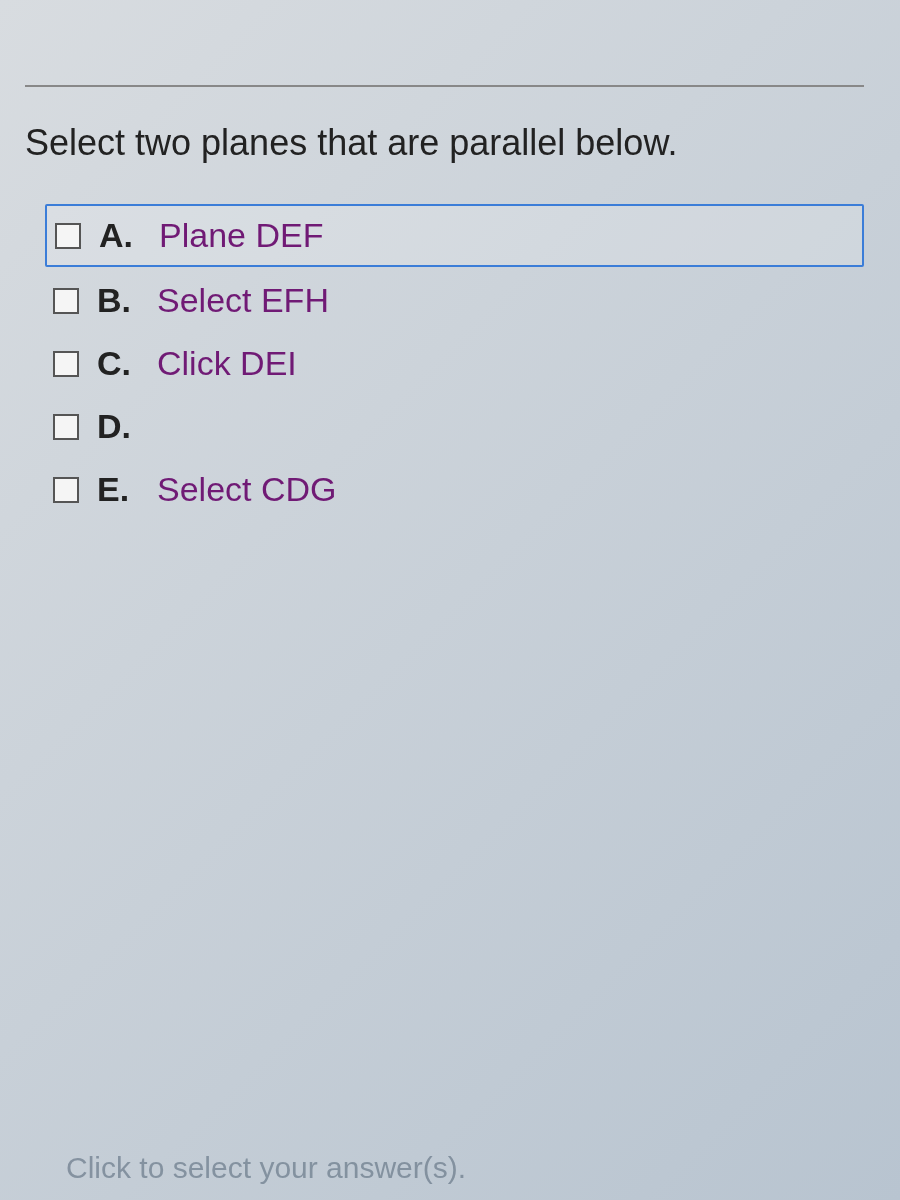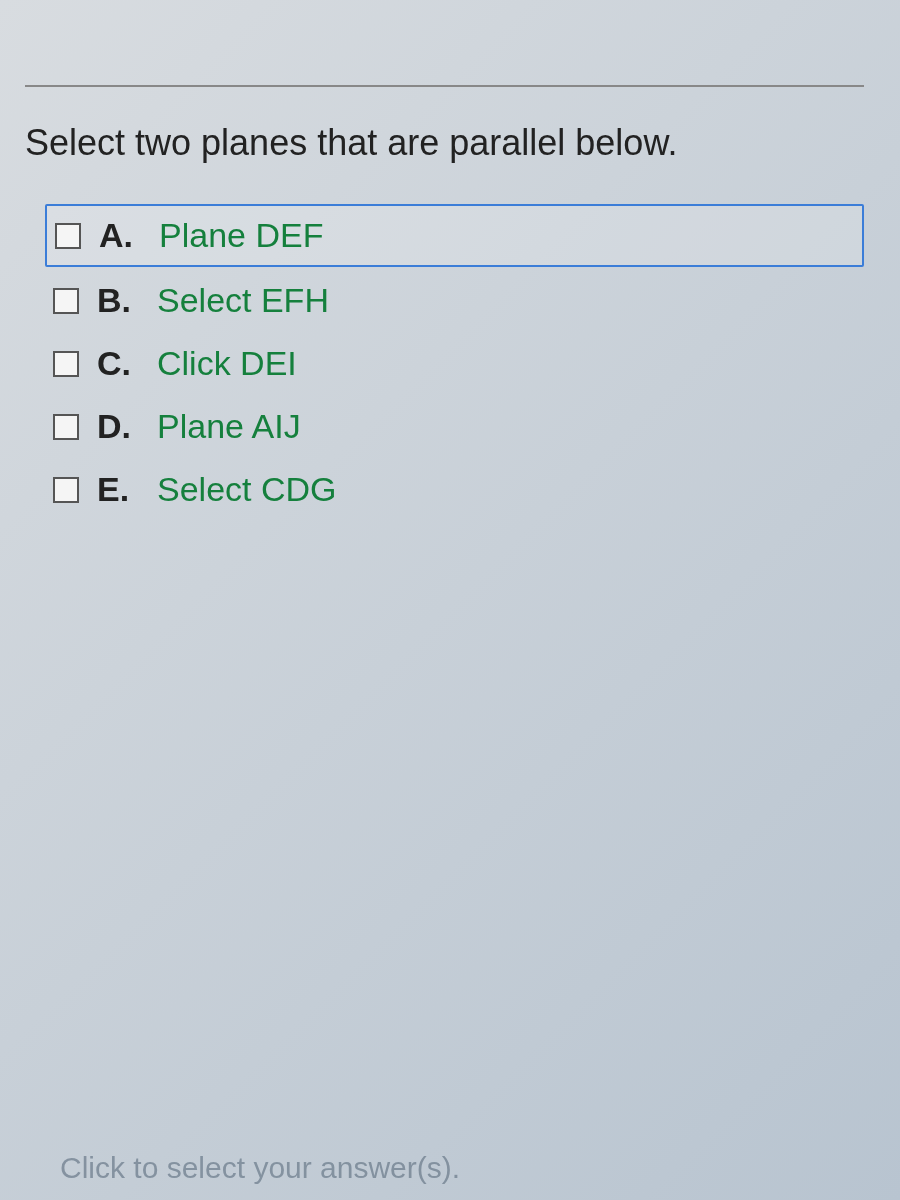--- a/index.html
+++ b/index.html
@@ -55,26 +55,26 @@
     }
     .option-letter {
       font-size: 34px;
       font-weight: bold;
       color: #222;
       margin-right: 20px;
       min-width: 40px;
     }
     .option-text {
       font-size: 34px;
-      color: #15803d;
+      color: #701a75;
     }
     .footer-hint {
       position: absolute;
       bottom: 15px;
-      left: 60px;
+      left: 66px;
       font-size: 30px;
       color: #6a7a8a;
       opacity: 0.7;
     }
   </style>
 </head>
 <body>
 
 <div class="content-area">
   <hr class="divider">
@@ -97,21 +97,20 @@
 
     <div class="option-row">
       <div class="checkbox"></div>
       <span class="option-letter">C.</span>
       <span class="option-text">Click DEI</span>
     </div>
 
     <div class="option-row">
       <div class="checkbox"></div>
       <span class="option-letter">D.</span>
-      <span class="option-text">Plane AIJ</span>
     </div>
 
     <div class="option-row">
       <div class="checkbox"></div>
       <span class="option-letter">E.</span>
       <span class="option-text">Select CDG</span>
     </div>
 
   </div>
 </div>

